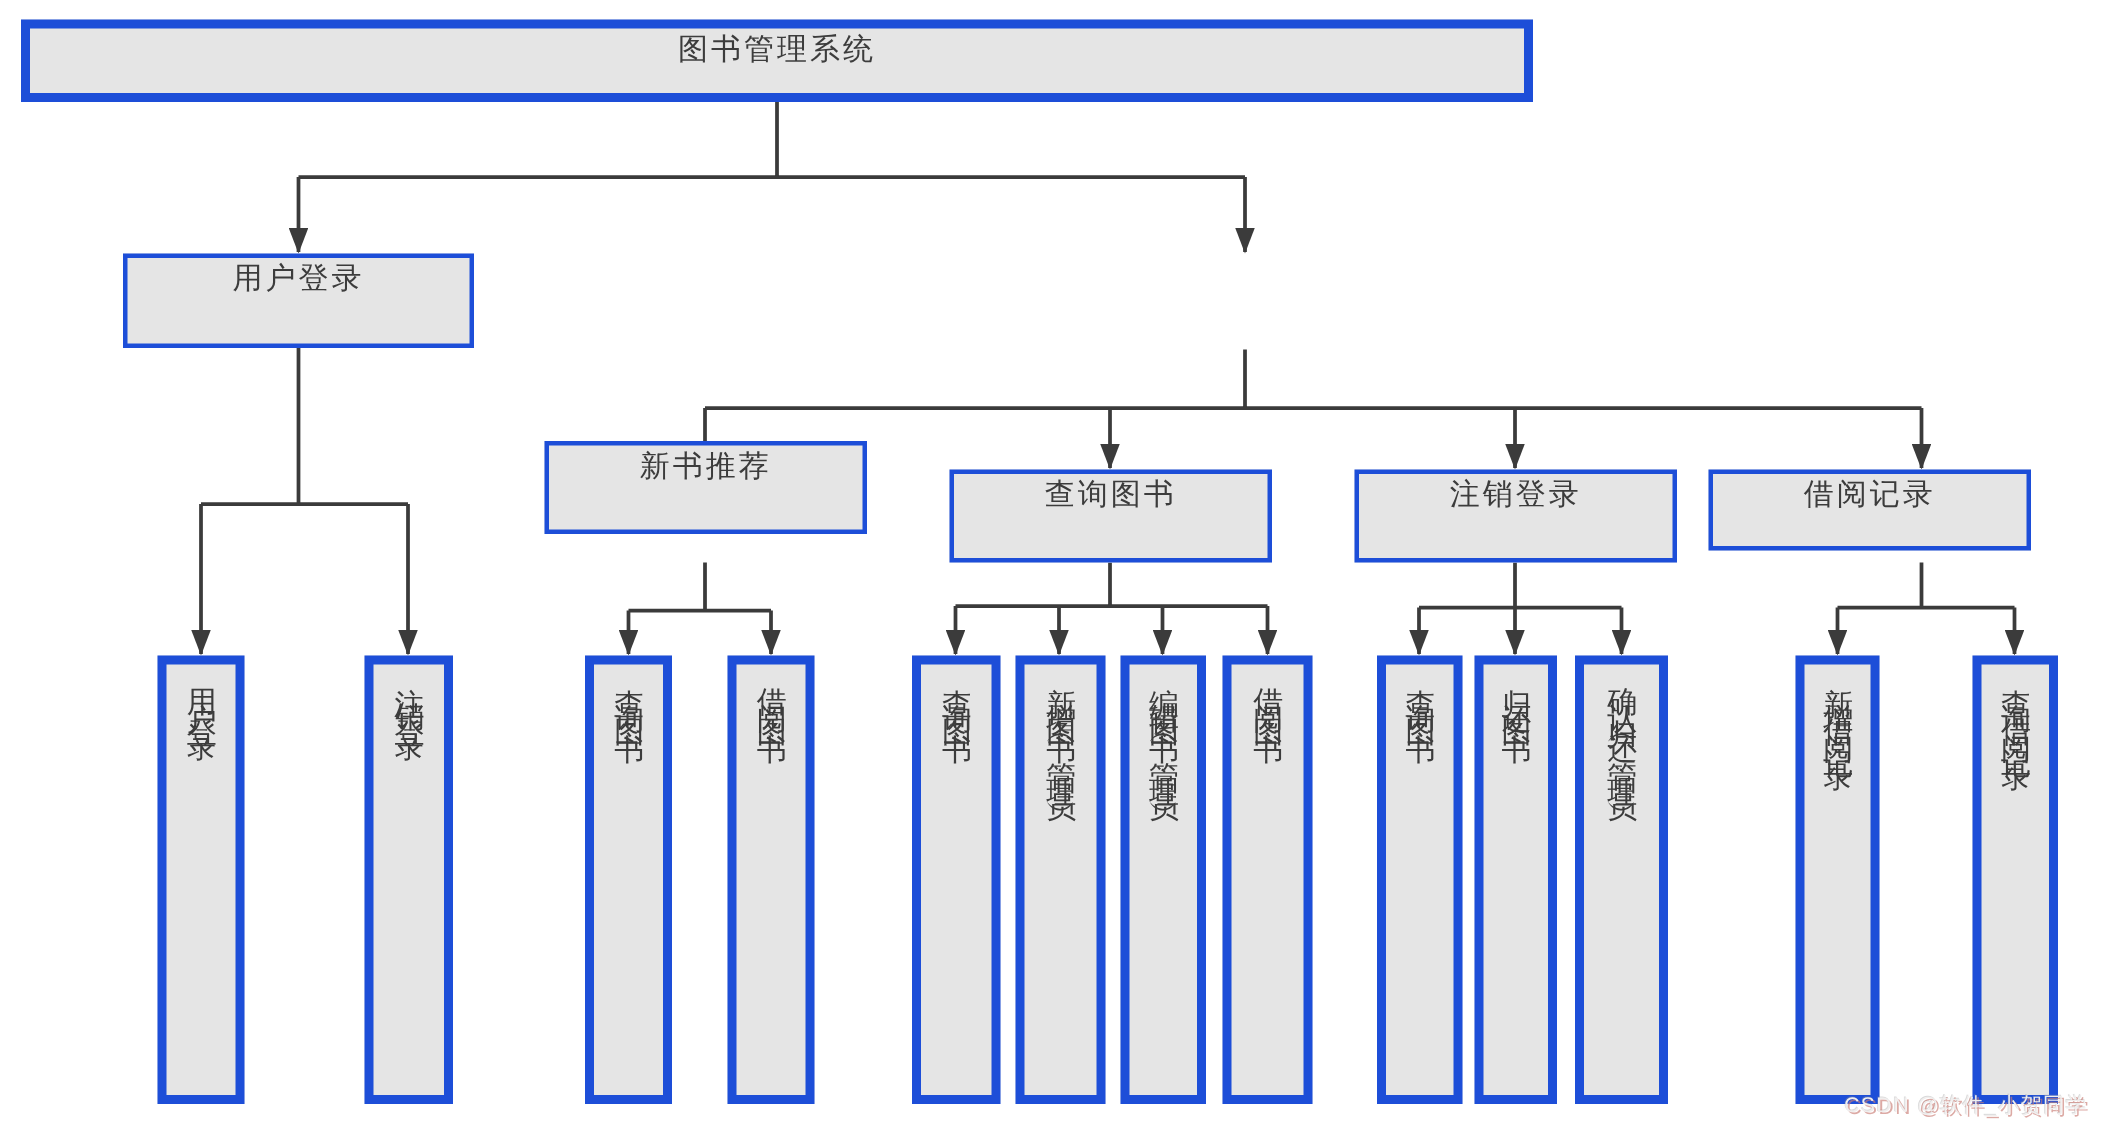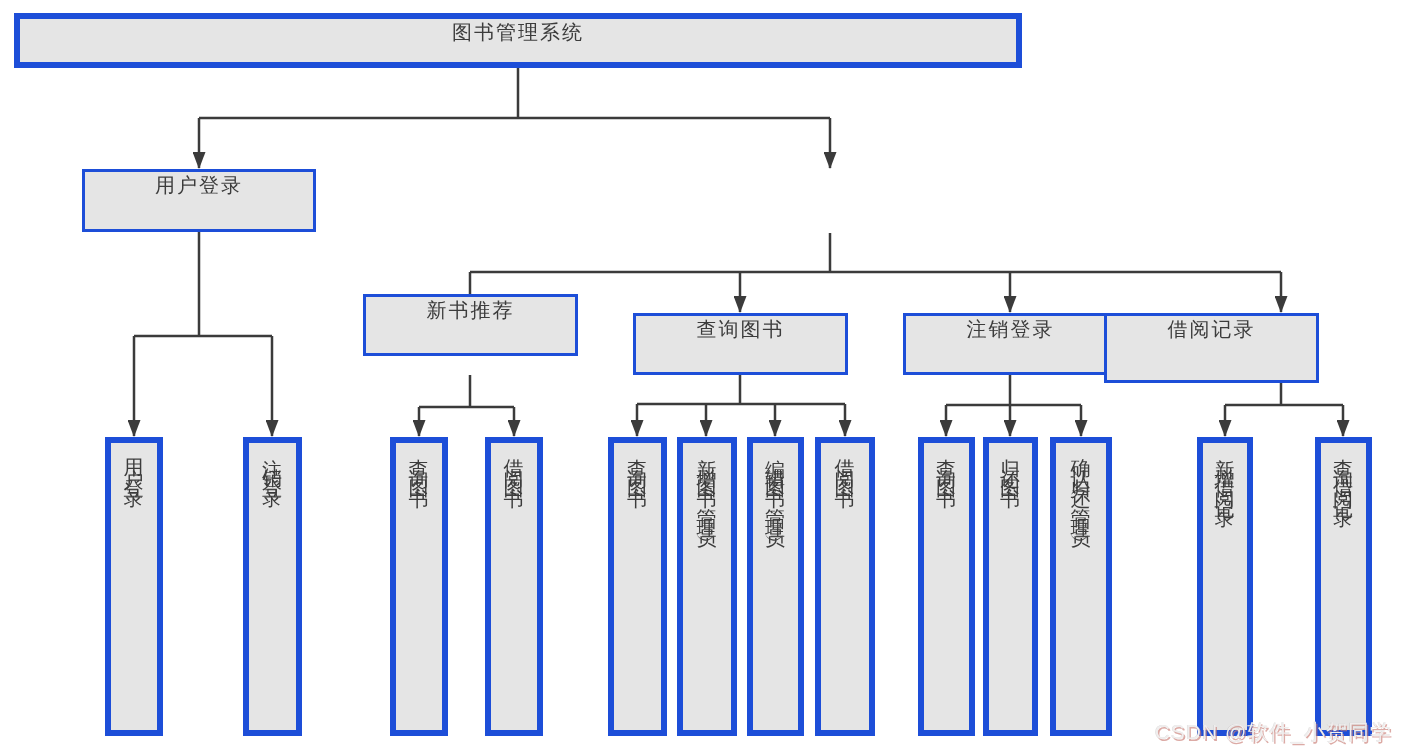--- a/index.html
+++ b/index.html
@@ -32,21 +32,21 @@
     writing-mode: vertical-rl;
     text-orientation: mixed;
     font-size: 20px;
     letter-spacing: 10px;
     line-height: 1;
   }
   #watermark {
     position: absolute;
     right: 13px;
     bottom: 1px;
-    font-size: 21px;
+    font-size: 14px;
     letter-spacing: 1px;
     color: #f0eeee;
     text-shadow: 1.5px 1.5px 0 rgba(201, 124, 116, 0.65), -0.5px -0.5px 0 rgba(150,150,150,0.35);
     white-space: nowrap;
   }
 </style>
 </head>
 <body>
 
 <div id="canvas">
@@ -99,21 +99,21 @@
 
   <div class="box h lvl23" style="left:363px;top:294px;width:215px;height:62px">
     <span>新书推荐</span>
   </div>
   <div class="box h lvl23" style="left:633px;top:313px;width:215px;height:62px">
     <span>查询图书</span>
   </div>
   <div class="box h lvl23" style="left:903px;top:313px;width:215px;height:62px">
     <span>注销登录</span>
   </div>
-  <div class="box h lvl23" style="left:1104px;top:313px;width:215px;height:70px">
+  <div class="box h lvl23" style="left:1139px;top:313px;width:215px;height:54px">
     <span>借阅记录</span>
   </div>
 
   <div class="box v" style="left:105px;top:437px;width:58px;height:299px">
     <span>用户登录</span>
   </div>
   <div class="box v" style="left:243px;top:437px;width:59px;height:299px">
     <span>注销登录</span>
   </div>
 

